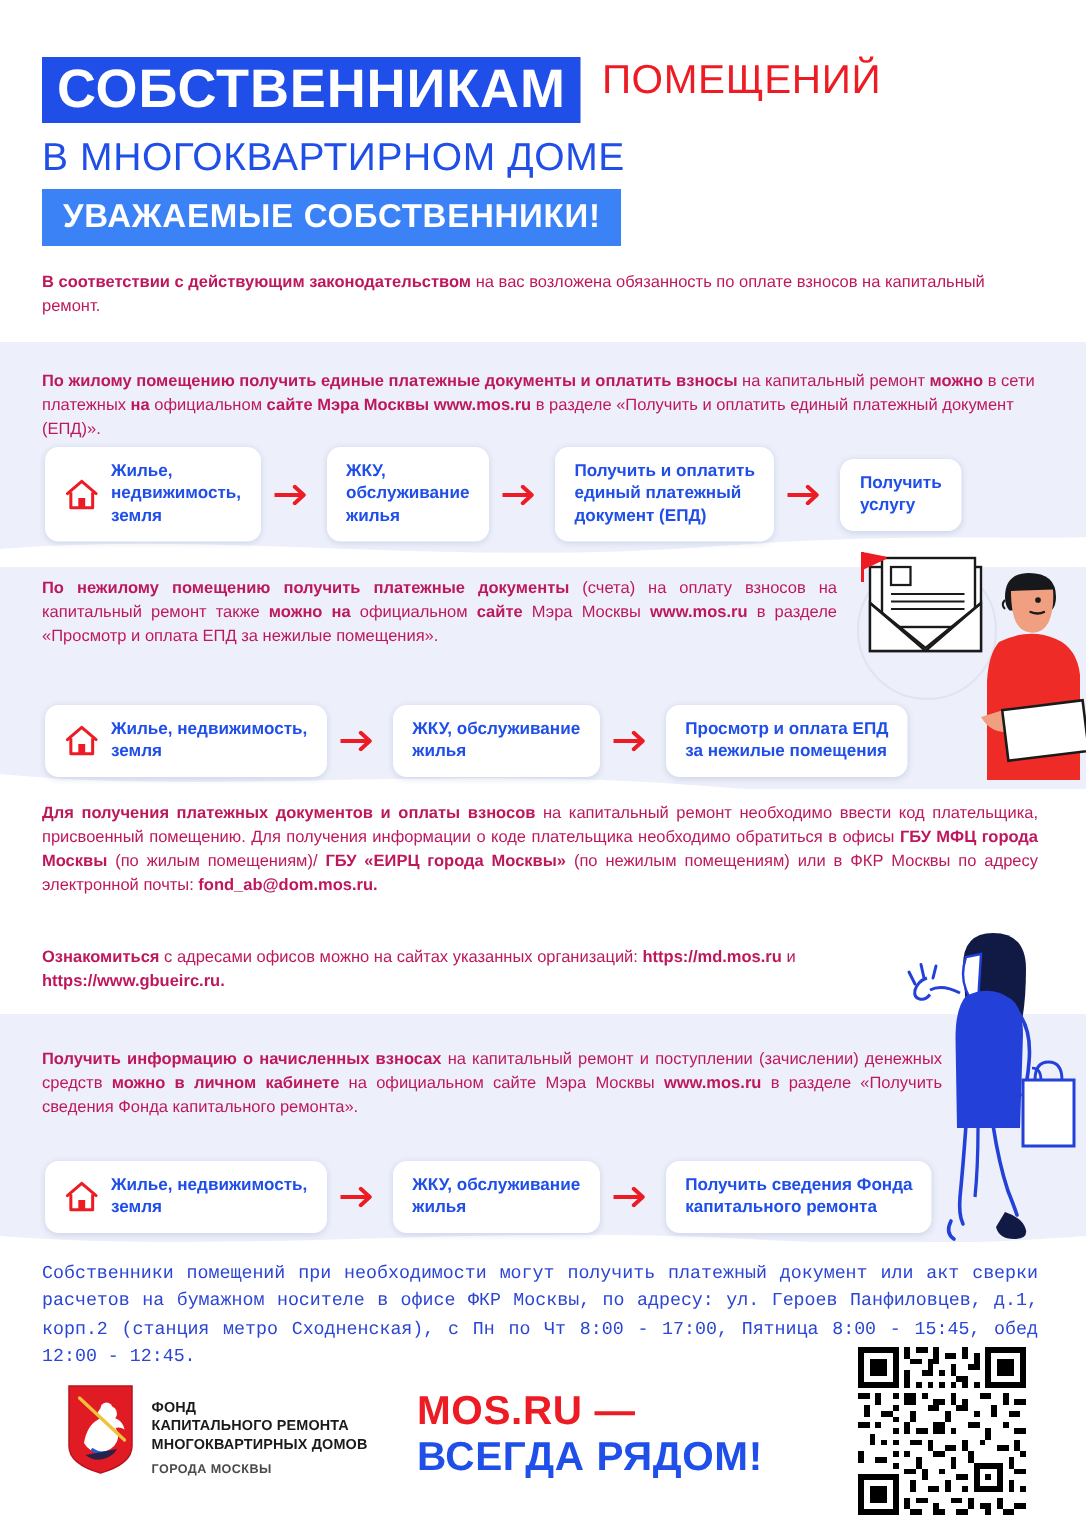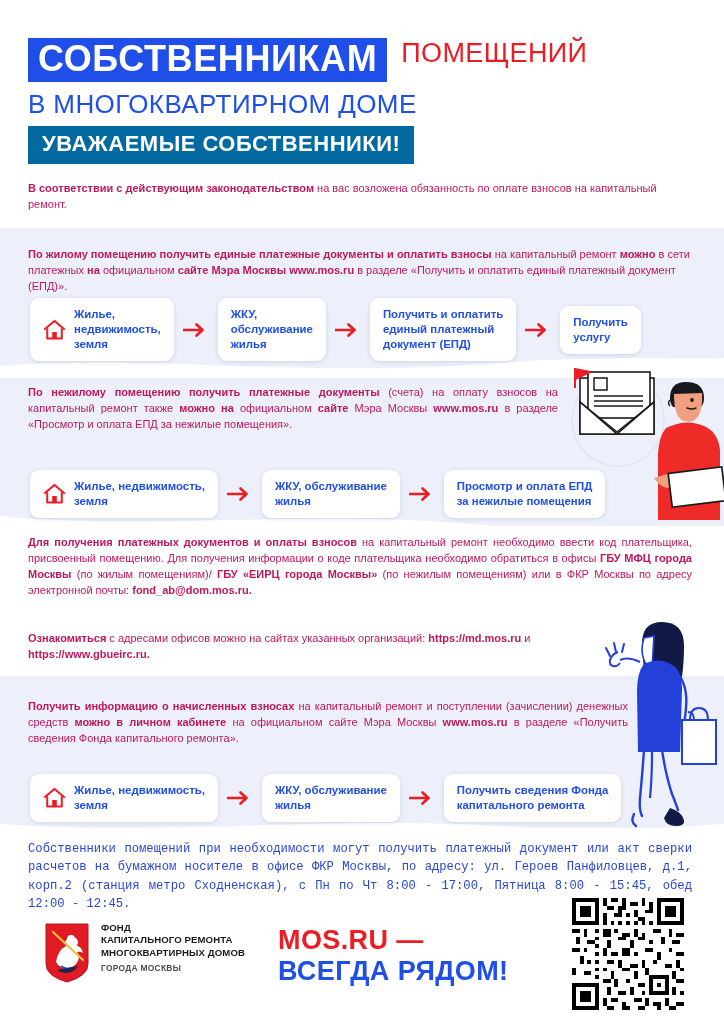--- a/index.html
+++ b/index.html
@@ -66,21 +66,21 @@
     color: #1f4fe8;
     font-size: 26px;
     font-weight: normal;
     letter-spacing: 0.4px;
     margin-top: 7px;
   }
 
   #red-banner {
     position: absolute;
     top: 126px; left: 28px;
-    background: #0369a1;
+    background: #3b82f6;
     color: #ffffff;
     font-size: 22px;
     font-weight: bold;
     letter-spacing: 0.5px;
     padding: 5px 14px 7px 14px;
     z-index: 5;
   }
 
   
   .para {
@@ -137,21 +137,21 @@
   .arrow {
     flex: 0 0 auto;
     margin: 0 9px;
     display: block;
   }
 
   
   #footer-logo {
     position: absolute;
     top: 922px; left: 44px;
-    display: flex; align-items: flex-start; gap: 11px;
+    display: flex; align-items: flex-end; gap: 11px;
     z-index: 6;
   }
   #coat { flex: 0 0 auto; display: block; }
   .logo-lines { color: #1a1a1a; }
   .logo-main {
     font-size: 9.6px; font-weight: bold;
     line-height: 1.28; letter-spacing: 0.1px;
     text-transform: uppercase;
     white-space: pre-line;
   }

